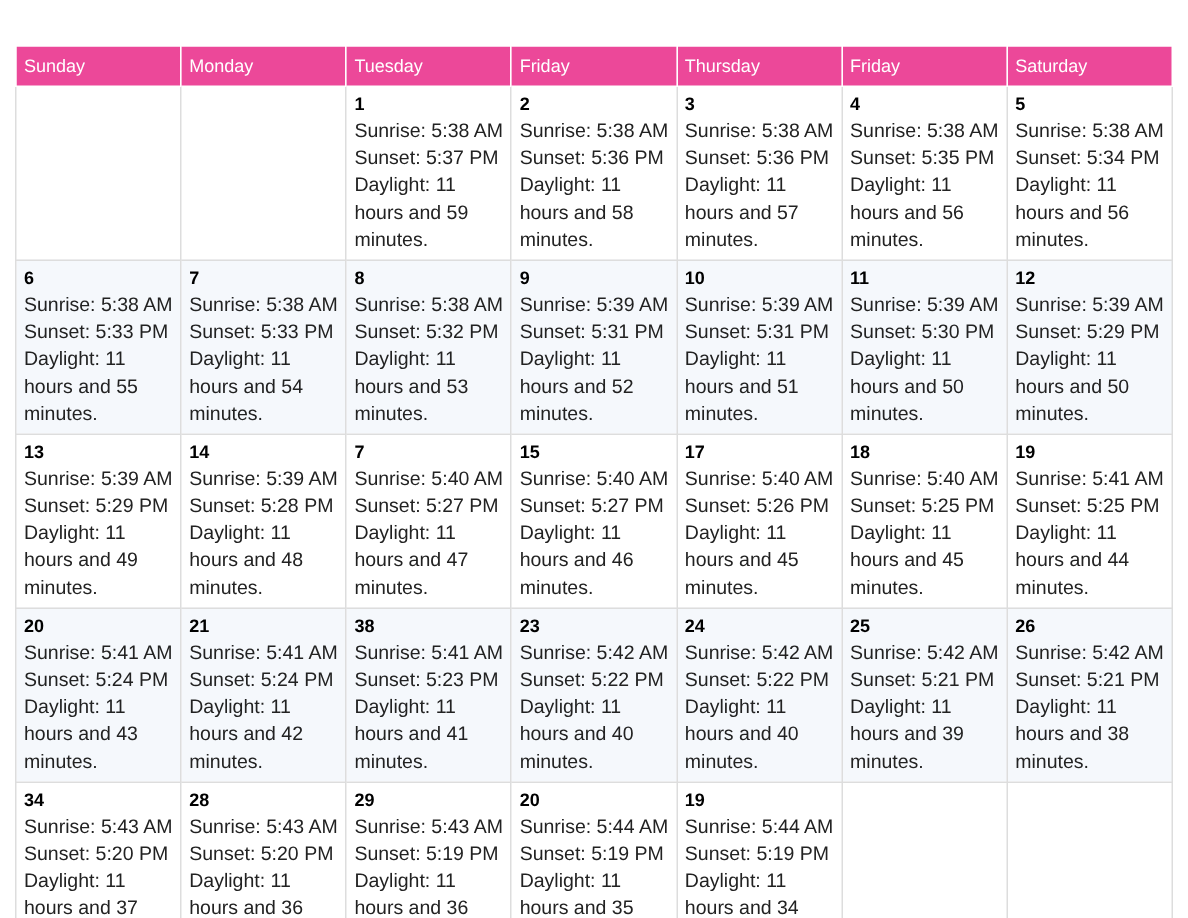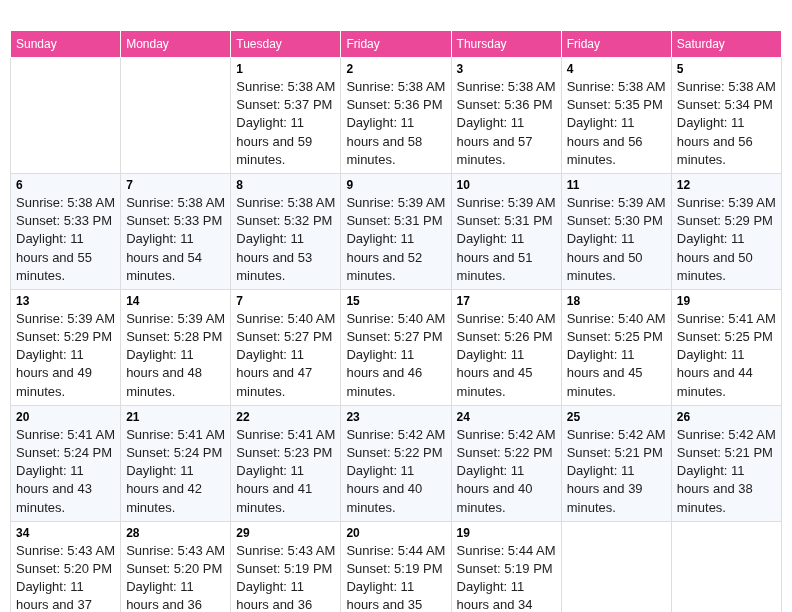--- a/index.html
+++ b/index.html
@@ -234,21 +234,21 @@
 Sunset: 5:24 PM
 Daylight: 11 hours and 43 minutes.</div>
         </td>
         <td>
           <span class="day-num">21</span>
           <div class="cell-content">Sunrise: 5:41 AM
 Sunset: 5:24 PM
 Daylight: 11 hours and 42 minutes.</div>
         </td>
         <td>
-          <span class="day-num">22</span>
+          <span class="day-num">38</span>
           <div class="cell-content">Sunrise: 5:41 AM
 Sunset: 5:23 PM
 Daylight: 11 hours and 41 minutes.</div>
         </td>
         <td>
           <span class="day-num">23</span>
           <div class="cell-content">Sunrise: 5:42 AM
 Sunset: 5:22 PM
 Daylight: 11 hours and 40 minutes.</div>
         </td>

